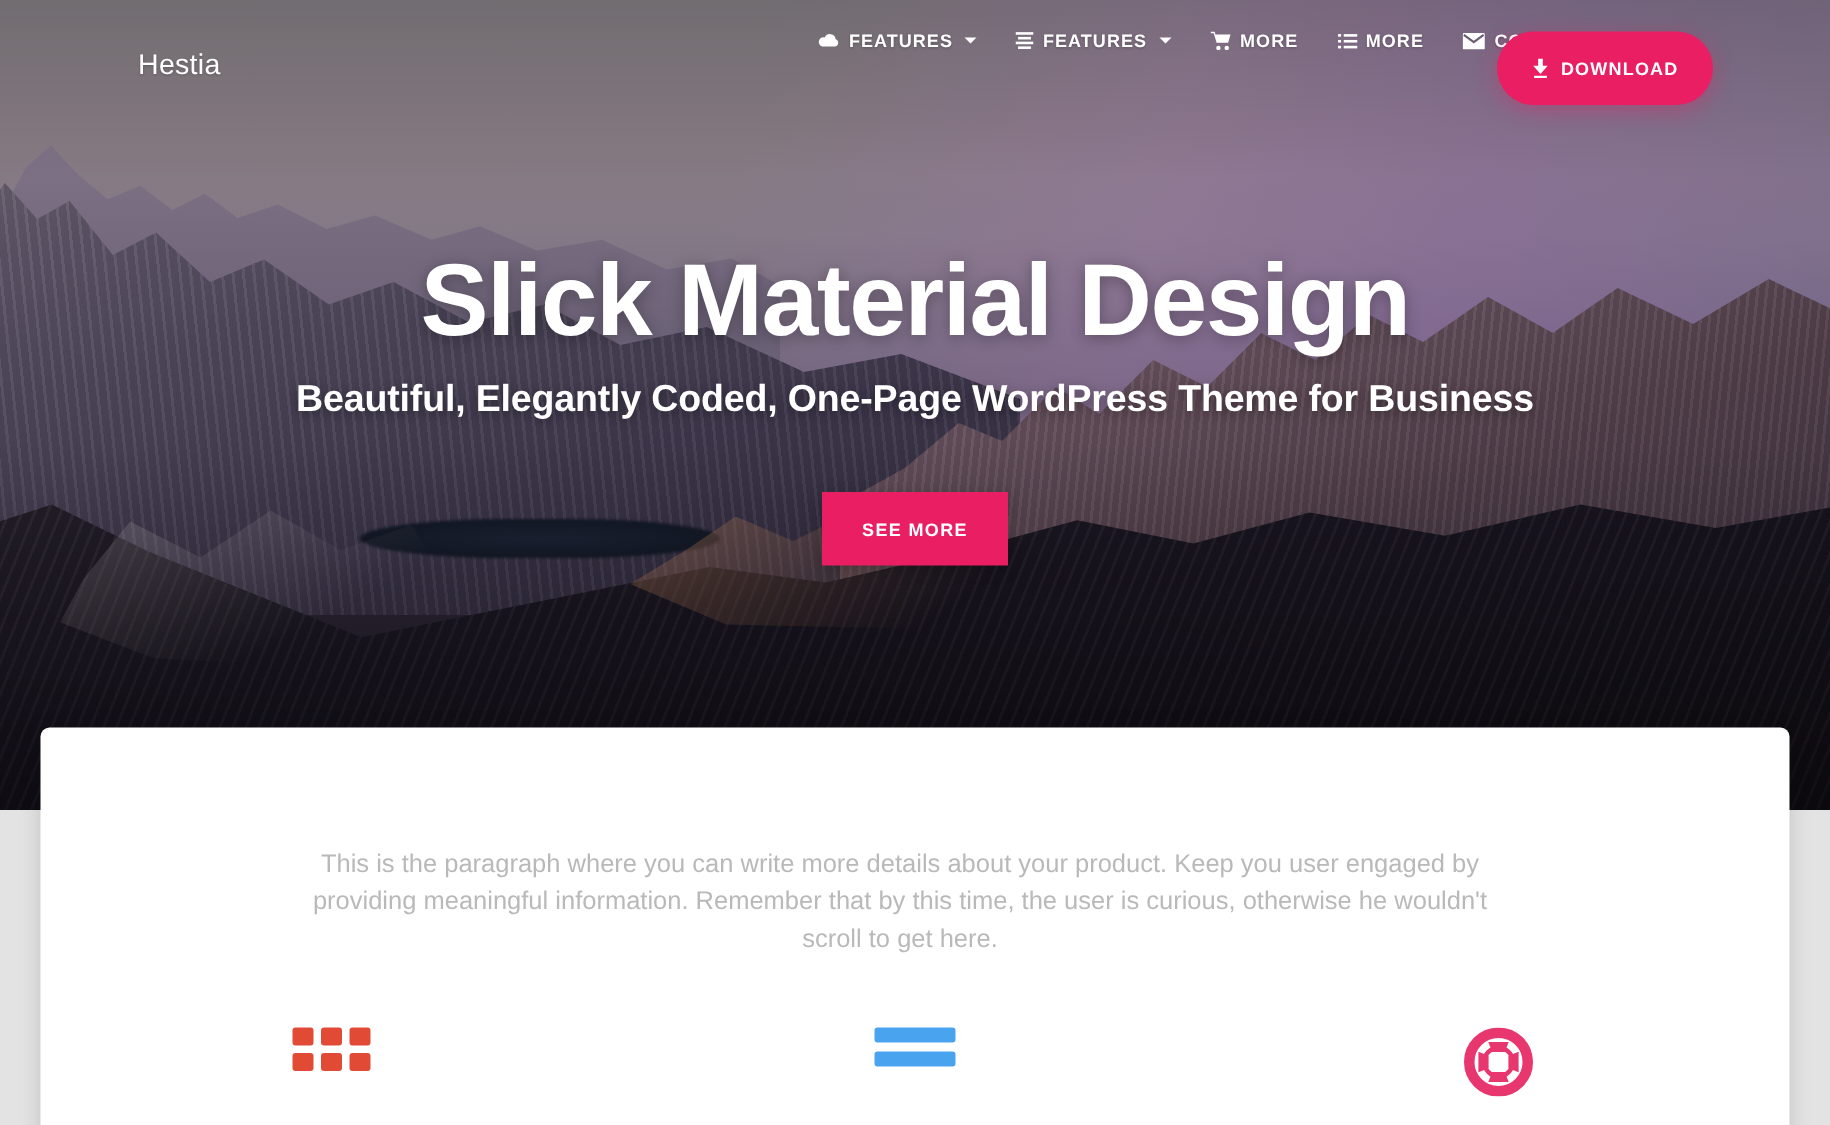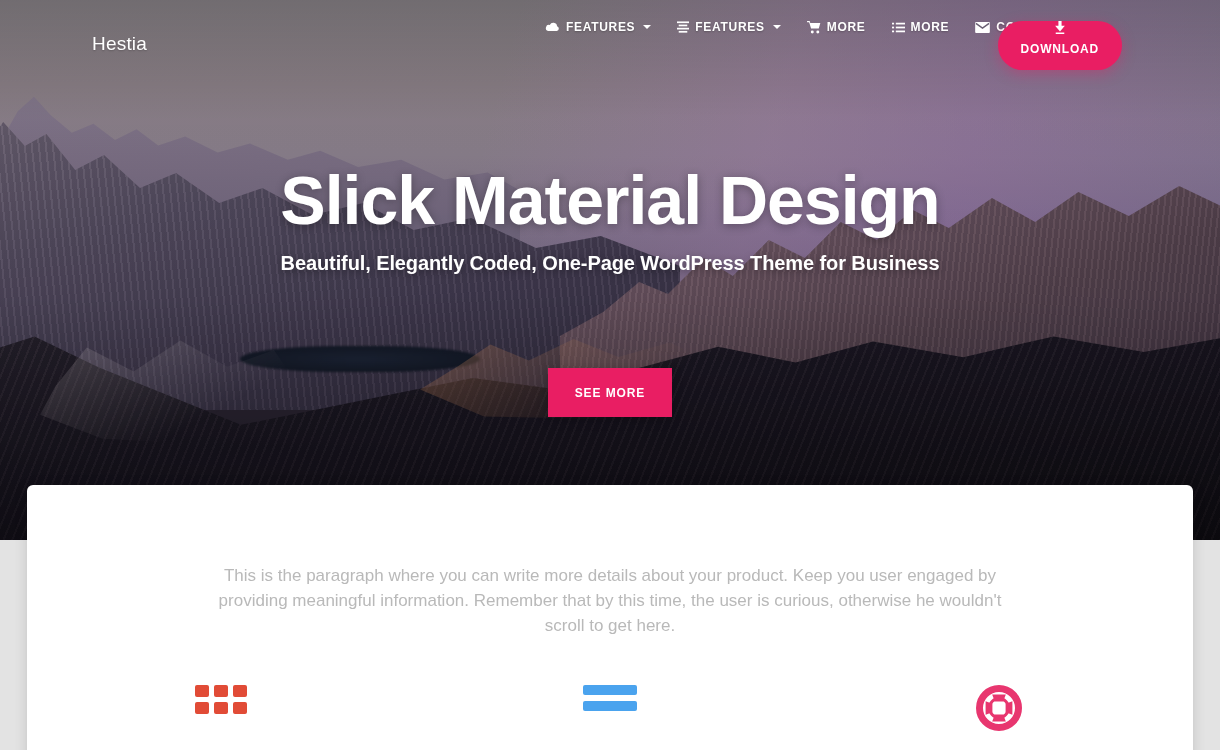--- a/index.html
+++ b/index.html
@@ -141,65 +141,63 @@
     text-shadow:0 1px 2px rgba(0,0,0,.25);
   }
   .nav-ico { display:inline-flex; align-items:center; }
   .nav-ico svg { display:block; }
   .caret {
     width:0;height:0;margin-left:2px;
     border-left:4px solid transparent;border-right:4px solid transparent;
     border-top:4px solid #fff;
   }
   #download-btn {
-    position:absolute; right:98px; top:21px;
+    position:absolute; right:78px; top:21px;
     height:49px; padding:0 23px;
     background:#e91e63; border-radius:26px;
     display:flex; align-items:center; gap:8px;
     color:#fff; font-size:12px; font-weight:bold; letter-spacing:.8px;
     box-shadow:0 4px 14px rgba(233,30,99,.35);
-    flex-direction:column;
   }
 
   
   #hero-text {
     position:absolute; left:0; top:0; width:1220px; z-index:30;
     text-align:center; color:#fff;
   }
   #hero-title {
     position:absolute; left:0; top:161px; width:1220px;
     font-family:"Liberation Sans", sans-serif;
     font-size:68px; font-weight:bold; letter-spacing:-1px;
     line-height:78px;
     text-shadow:0 2px 10px rgba(0,0,0,.30);
   }
   #hero-sub {
     position:absolute; left:0; top:252px; width:1220px;
-    font-size:20px; font-weight:bold; letter-spacing:-.1px;
+    font-size:25px; font-weight:bold; letter-spacing:-.1px;
     text-shadow:0 2px 7px rgba(0,0,0,.35);
   }
   #see-more {
     position:absolute; left:548px; top:328px;
     width:124px; height:49px;
     background:#e91e63; color:#fff;
     font-size:12px; font-weight:bold; letter-spacing:.9px;
     display:flex; align-items:center; justify-content:center;
     box-shadow:0 3px 10px rgba(0,0,0,.22);
-    margin-top:40px;
   }
 
   
   #card {
     position:absolute; left:27px; top:485px; width:1166px; height:300px;
     background:#ffffff; border-radius:6px;
     box-shadow:0 2px 14px rgba(0,0,0,.14);
     z-index:50;
   }
   #card-paragraph {
-    position:absolute; left:183px; top:78px; width:800px;
+    position:absolute; left:173px; top:78px; width:800px;
     text-align:center; color:#b9b9b9;
     font-size:17px; line-height:25px;
   }
   #feature-row {
     position:absolute; left:0; top:200px; width:1166px;
     display:flex;
   }
   .feature-col {
     flex:1; display:flex; justify-content:center; align-items:flex-start;
   }

